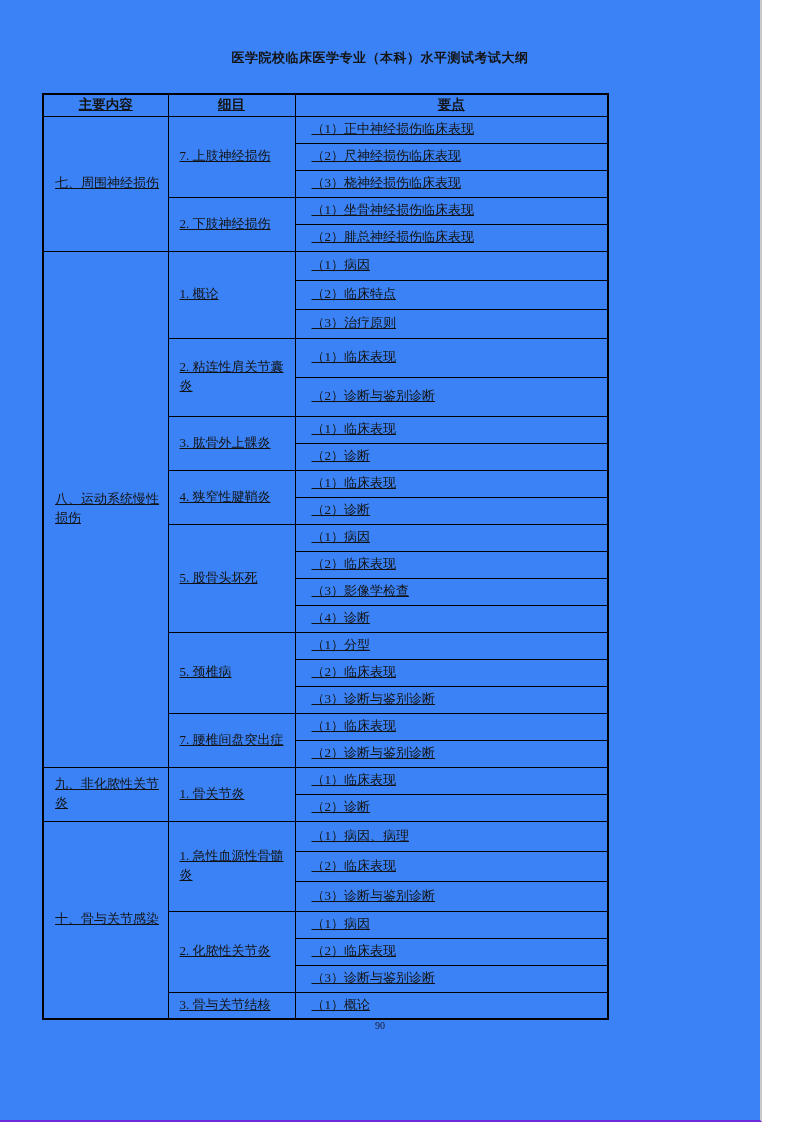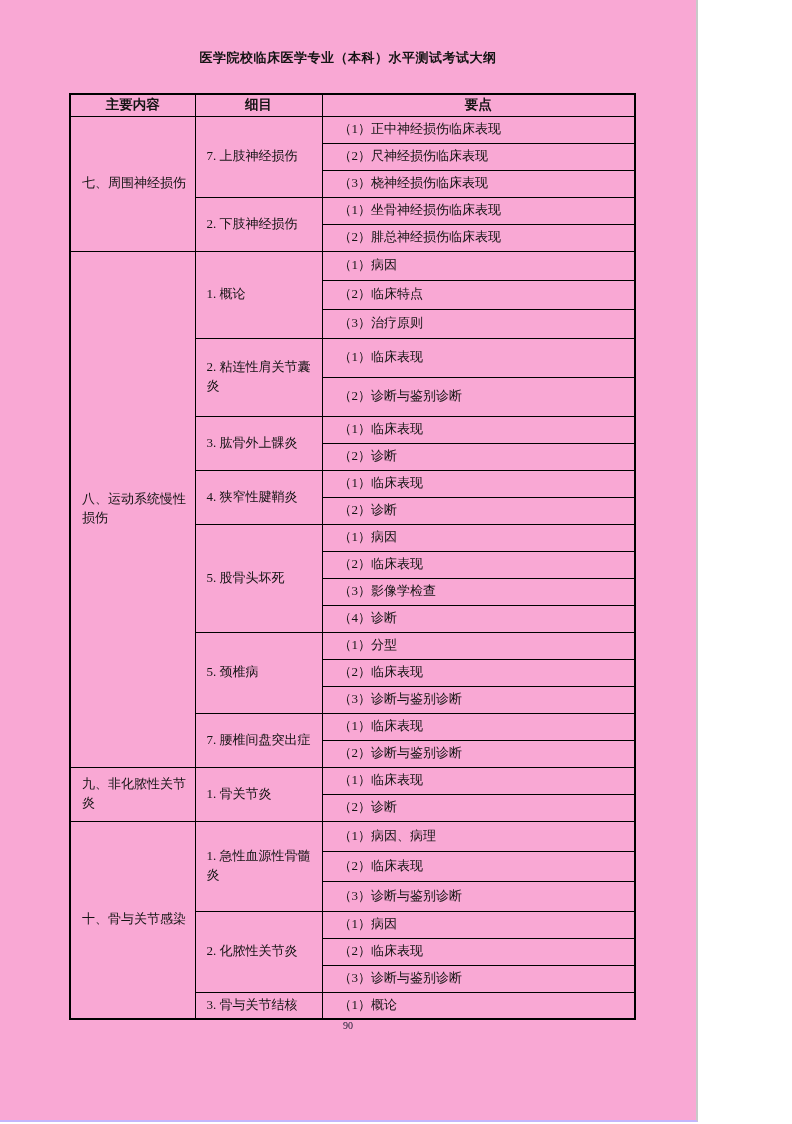--- a/index.html
+++ b/index.html
@@ -5,42 +5,43 @@
   html, body { margin: 0; padding: 0; }
   body {
     width: 792px; height: 1124px;
     background: #ffffff;
     font-family: "Liberation Serif", "DejaVu Serif", serif;
     color: #111111;
     position: relative;
     overflow: hidden;
   }
   .page {
-    width: 698px; height: 1122px;
+    width: 762px; height: 1122px;
     border-right: 2px solid #c9c9c9;
-    border-bottom: 2px solid #c4b5fd;
+    border-bottom: 2px solid #6d28d9;
     box-sizing: border-box;
-    background: #f9a8d4;
+    background: #3b82f6;
   }
   .doc-title {
     padding-top: 49px;
     text-align: center;
     font-size: 13px;
     font-weight: bold;
     letter-spacing: 0.5px;
     color: #141414;
   }
   table.syllabus {
     border-collapse: collapse;
     table-layout: fixed;
     width: 565px;
-    margin-left: 69px;
+    margin-left: 42px;
     margin-top: 26px;
     border: 2px solid #000000;
     font-size: 13px;
+    text-decoration: underline;
   }
   table.syllabus th, table.syllabus td {
     border: 1px solid #000000;
     box-sizing: border-box;
     color: #141414;
   }
   table.syllabus th {
     height: 22px;
     font-size: 13.5px;
     font-weight: bold;

